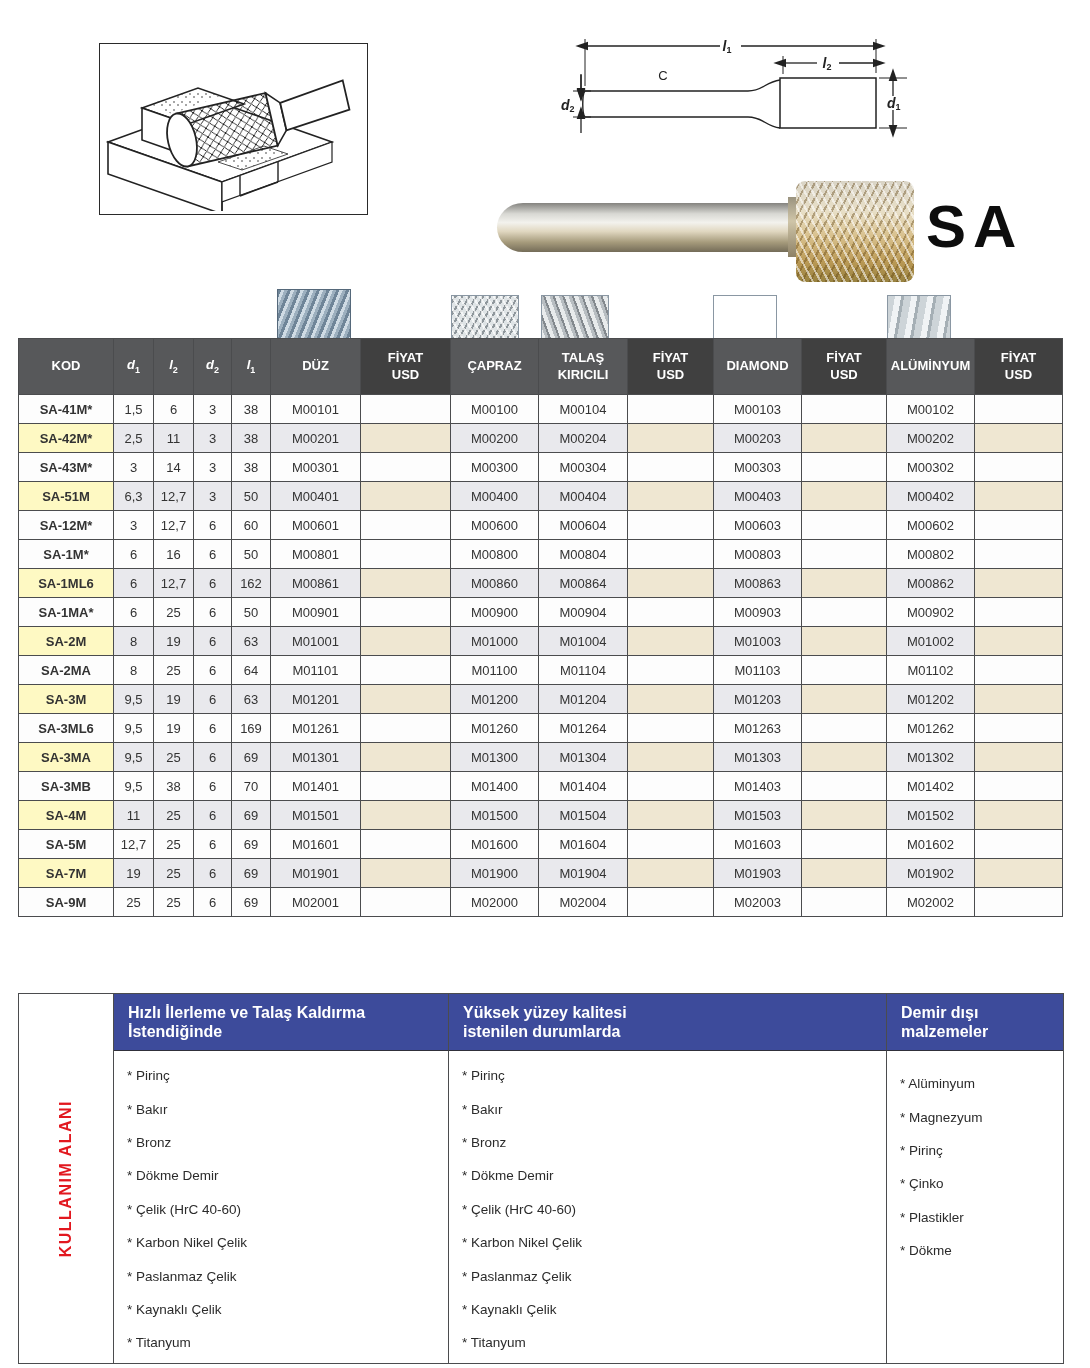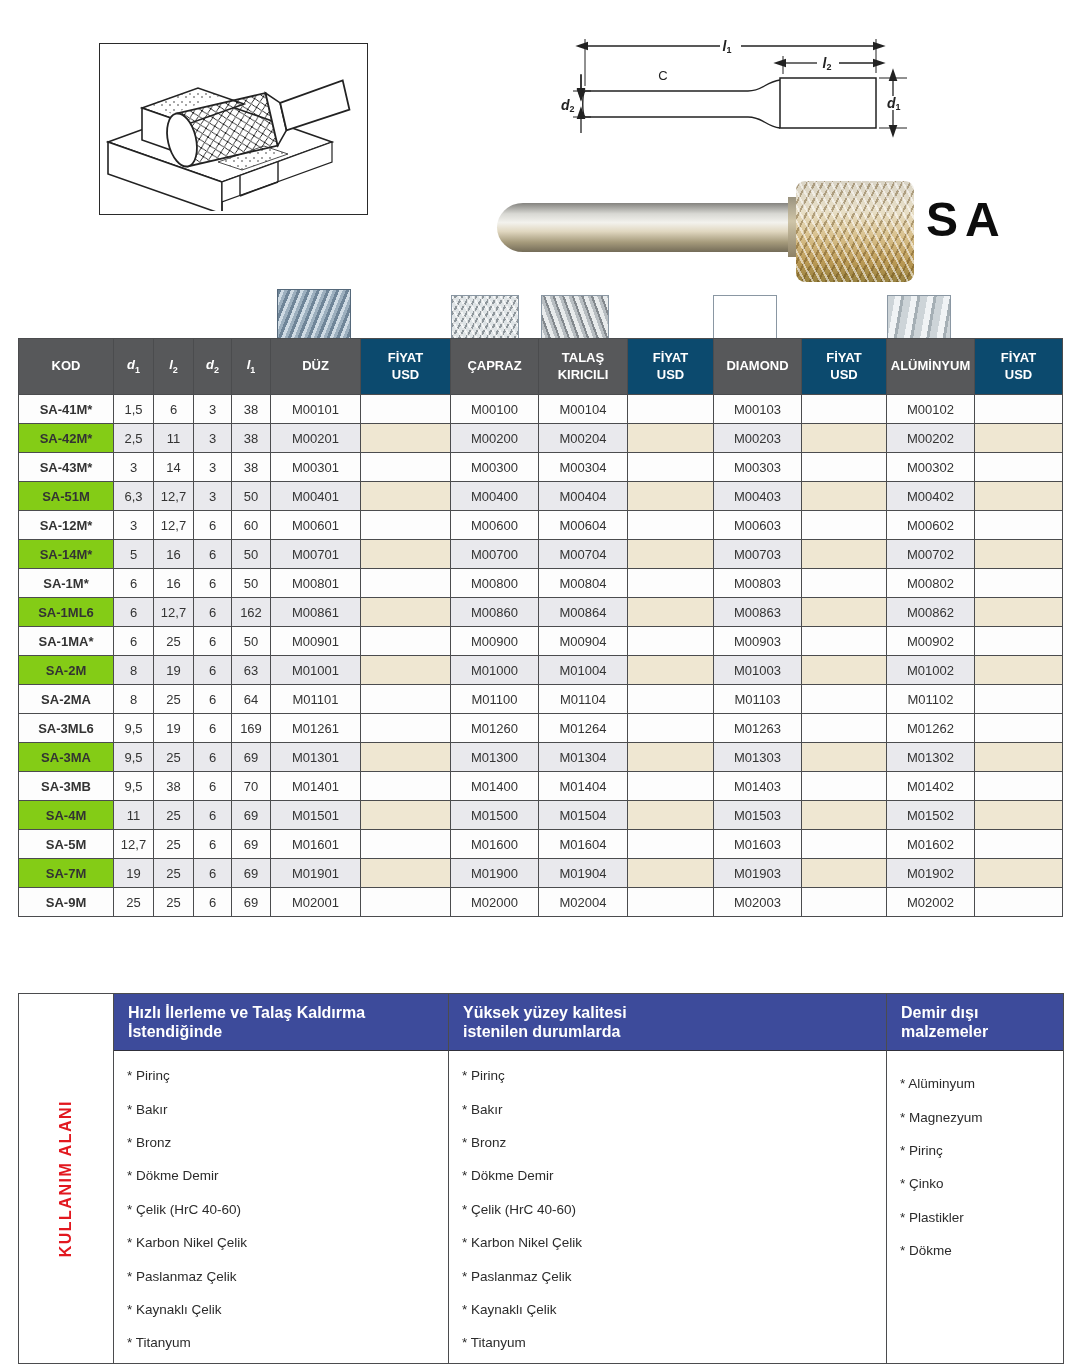--- a/index.html
+++ b/index.html
@@ -18,21 +18,21 @@
     border-radius:26px 0 0 26px / 50% 0 0 50%;
     background:linear-gradient(#84837f,#d8d8d3 22%,#f3f2ed 40%,#e0d7c0 58%,#a69b7c 80%,#746c58);}
   .head{position:absolute; left:796px; top:181px; width:118px; height:101px;
     border-radius:9px;
     background:
       repeating-linear-gradient(62deg, rgba(255,255,255,.55) 0 2px, rgba(0,0,0,0) 2px 7px),
       repeating-linear-gradient(-62deg, rgba(92,62,12,.38) 0 2px, rgba(0,0,0,0) 2px 7px),
       linear-gradient(#d9d4c6,#e8dfc7 30%,#d8c08c 55%,#ba9955 80%,#97813f);}
   .neck{position:absolute; left:788px; top:197px; width:12px; height:60px;
     background:linear-gradient(#9a937f,#cfc5a8 40%,#8d8166);}
-  .sa-label{position:absolute; left:926px; top:192px; font-size:48px; font-weight:bold;
+  .sa-label{position:absolute; left:926px; top:192px; font-size:60px; font-weight:bold;
     letter-spacing:7px; color:#0d0d0d;}
   
   .thumb{position:absolute; border:1px solid #8a97a3;}
   .t-duz{left:277px; top:289px; width:72px; height:56px; border:1px solid #55687a;
     background:repeating-linear-gradient(112deg,#6f8598 0 3px,#cfdbe4 3px 6px,#9db0bf 6px 9px);}
   .t-capraz{left:451px; top:295px; width:66px; height:50px;
     background:
       repeating-linear-gradient(60deg, rgba(255,255,255,.7) 0 2px, rgba(0,0,0,0) 2px 6px),
       repeating-linear-gradient(-60deg,#8f979c 0 2px,#dfe4e6 2px 6px);}
   .t-talas{left:541px; top:295px; width:66px; height:50px;
@@ -42,28 +42,28 @@
       repeating-linear-gradient(45deg, rgba(255,255,255,.8) 0 1.5px, rgba(0,0,0,0) 1.5px 4.5px),
       repeating-linear-gradient(-45deg,#7c8差288 0 1.5px,#d9dee0 1.5px 4.5px),
       #aeb6ba;}
   .t-alu{left:887px; top:295px; width:62px; height:50px;
     background:repeating-linear-gradient(100deg,#cdd4d8 0 7px,#f0f3f5 7px 13px,#a5afb5 13px 16px);}
   
   table.prod{position:absolute; left:18px; top:338px; width:1044px; border-collapse:collapse; table-layout:fixed;}
   table.prod th, table.prod td{border:1px solid #4b4c4e; text-align:center; overflow:hidden; white-space:nowrap;}
   table.prod th{height:53px; color:#fff; font-size:13px; font-weight:bold; line-height:1.25;}
   th.hdark{background:#57585a;}
-  th.hprice{background:#0c4a6e;}
+  th.hprice{background:#404040;}
   .dimvar{font-style:italic; font-weight:bold;}
   th sub{font-size:9px;}
   table.prod td{height:26px; font-size:13px; color:#333; background:#fdfdfd;}
   td.ckod{background:#f3ead6; font-weight:bold; color:#3a3a3a;}
   td.cprice{background:#f3ecd9;}
   tr.alt td{background:#e9e9ed;}
-  tr.alt td.ckod{background:#84cc16;}
+  tr.alt td.ckod{background:#fef9c3;}
   tr.alt td.cprice{background:#efe7d2;}
   
   .usage{position:absolute; left:18px; top:993px; width:1044px; height:369px;
     display:grid; grid-template-columns:95px 335px 438px 176px; grid-template-rows:57px 1fr;
     border:1.5px solid #4b4c4e;}
   .uside{grid-row:1 / span 2; border-right:1.5px solid #4b4c4e; background:#fff;
     display:flex; align-items:center; justify-content:center;}
   .uside-text{writing-mode:vertical-rl; transform:rotate(180deg);
     color:#e2181f; font-weight:bold; font-size:16px; letter-spacing:1.5px;}
   .uhead{background:#3d4b9b; color:#fff; font-weight:bold; font-size:16px; line-height:1.2;
@@ -273,36 +273,20 @@
           <td>M00601</td>
           <td class="cprice"></td>
           <td>M00600</td>
           <td>M00604</td>
           <td class="cprice"></td>
           <td>M00603</td>
           <td class="cprice"></td>
           <td>M00602</td>
           <td class="cprice"></td>
         </tr>
-        <tr class="alt">
-          <td class="ckod">SA-14M*</td>
-          <td>5</td>
-          <td>16</td>
-          <td>6</td>
-          <td>50</td>
-          <td>M00701</td>
-          <td class="cprice"></td>
-          <td>M00700</td>
-          <td>M00704</td>
-          <td class="cprice"></td>
-          <td>M00703</td>
-          <td class="cprice"></td>
-          <td>M00702</td>
-          <td class="cprice"></td>
-        </tr>
         <tr>
           <td class="ckod">SA-1M*</td>
           <td>6</td>
           <td>16</td>
           <td>6</td>
           <td>50</td>
           <td>M00801</td>
           <td class="cprice"></td>
           <td>M00800</td>
           <td>M00804</td>
@@ -367,20 +351,36 @@
           <td>6</td>
           <td>64</td>
           <td>M01101</td>
           <td class="cprice"></td>
           <td>M01100</td>
           <td>M01104</td>
           <td class="cprice"></td>
           <td>M01103</td>
           <td class="cprice"></td>
           <td>M01102</td>
+          <td class="cprice"></td>
+        </tr>
+        <tr class="alt">
+          <td class="ckod">SA-3M</td>
+          <td>9,5</td>
+          <td>19</td>
+          <td>6</td>
+          <td>63</td>
+          <td>M01201</td>
+          <td class="cprice"></td>
+          <td>M01200</td>
+          <td>M01204</td>
+          <td class="cprice"></td>
+          <td>M01203</td>
+          <td class="cprice"></td>
+          <td>M01202</td>
           <td class="cprice"></td>
         </tr>
         <tr>
           <td class="ckod">SA-3ML6</td>
           <td>9,5</td>
           <td>19</td>
           <td>6</td>
           <td>169</td>
           <td>M01261</td>
           <td class="cprice"></td>

